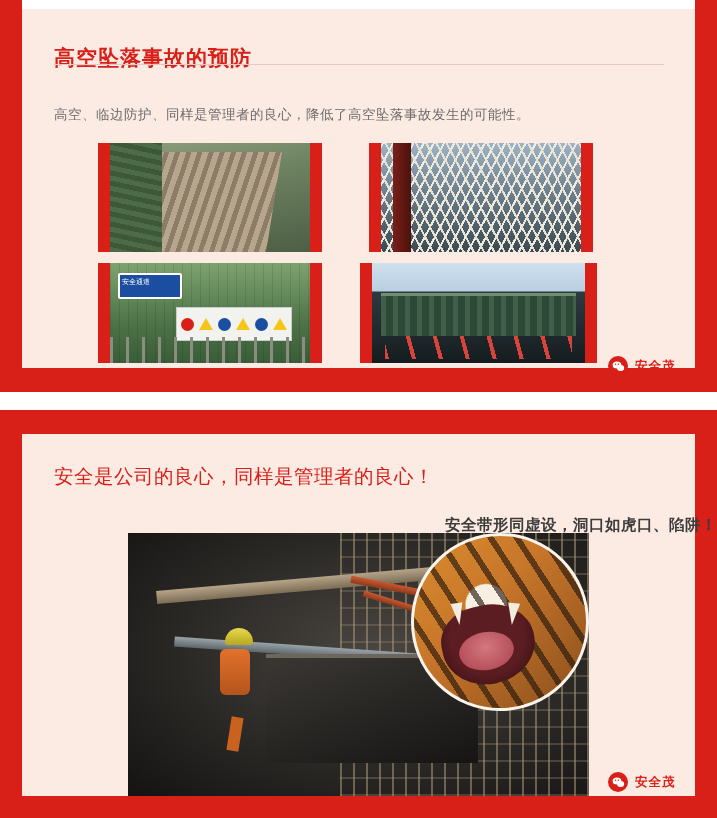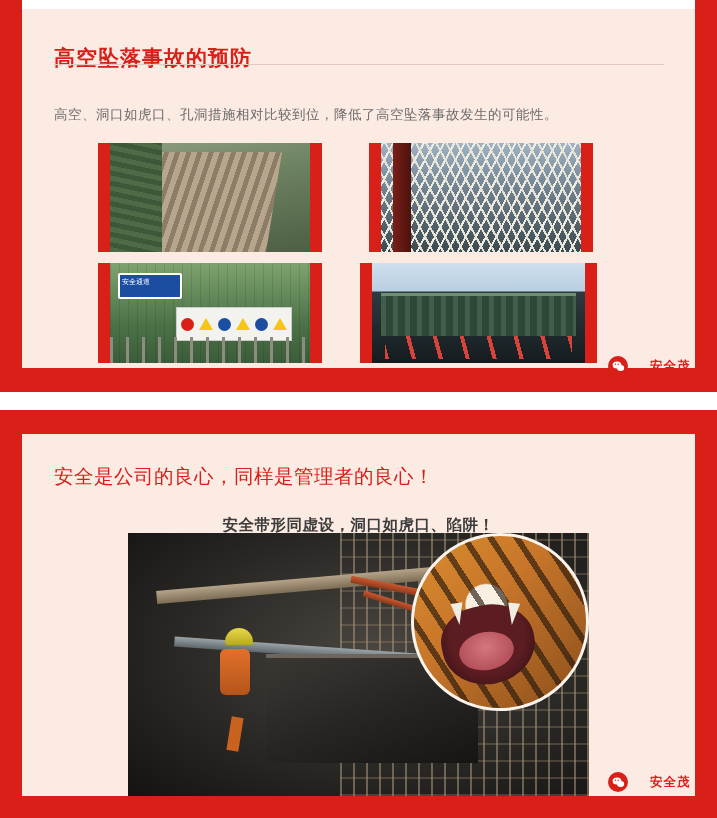--- a/index.html
+++ b/index.html
@@ -152,21 +152,21 @@
     position:absolute;right:0;top:42px;width:22px;height:384px;background:#d81f18;
   }
   .slide2 .bottom-red{
     position:absolute;left:0;bottom:0;width:717px;height:22px;background:#d81f18;
   }
   .s2-title{
     position:absolute;left:54px;top:58px;
     font-size:19.5px;font-weight:normal;color:#d81f18;letter-spacing:.5px;
   }
   .s2-sub{
-    position:absolute;left:0;top:107px;width:717px;text-align:center;
+    position:absolute;left:0;top:107px;width:717px;text-align:right;
     font-size:15.5px;font-weight:bold;color:#3c3c3c;letter-spacing:.5px;
   }
 
   .big-photo{
     position:absolute;left:128px;top:533px;width:461px;height:263px;
     overflow:hidden;background:#2a2a28;
   }
   .art-shaft{
     width:100%;height:100%;position:relative;
     background:
@@ -239,21 +239,21 @@
   .tiger .fang1,.tiger .fang2{
     position:absolute;width:0;height:0;
     border-left:6px solid transparent;border-right:6px solid transparent;
     border-top:22px solid #f3ece0;
   }
   .tiger .fang1{left:22%;top:39%;transform:rotate(-8deg);}
   .tiger .fang2{left:54%;top:39%;transform:rotate(6deg);}
 
   
   .logo{
-    position:absolute;display:flex;align-items:center;gap:22px;
+    position:absolute;display:flex;align-items:center;gap:7px;
   }
   .logo .circle{
     width:20px;height:20px;border-radius:50%;background:#d81f18;
     display:flex;align-items:center;justify-content:center;
   }
   .logo .circle svg{display:block;}
   .logo .txt{
     font-size:12.5px;color:#d81f18;font-weight:bold;letter-spacing:1px;
   }
   .logo1{left:608px;top:356px;}
@@ -265,21 +265,21 @@
 <div class="page">
 
   <section class="slide1">
     <div class="top-white"></div>
     <div class="left-bar"></div>
     <div class="right-bar"></div>
     <div class="bottom-red"></div>
 
     <h1 class="s1-title">高空坠落事故的预防</h1>
     <div class="s1-rule"></div>
-    <p class="s1-sub">高空、洞口如虎口、孔洞措施相对比较到位，降低了高空坠落事故发生的可能性。</p>
+    <p class="s1-sub">高空、临边防护、同样是管理者的良心，降低了高空坠落事故发生的可能性。</p>
 
     <div class="photo ph1">
       <div class="art-scaffold-walk"></div>
     </div>
     <div class="bracket" style="left:98px;top:143px;height:109px;"></div>
     <div class="bracket" style="left:310px;top:143px;height:109px;"></div>
 
     <div class="photo ph2">
       <div class="art-steel-mesh"></div>
     </div>

